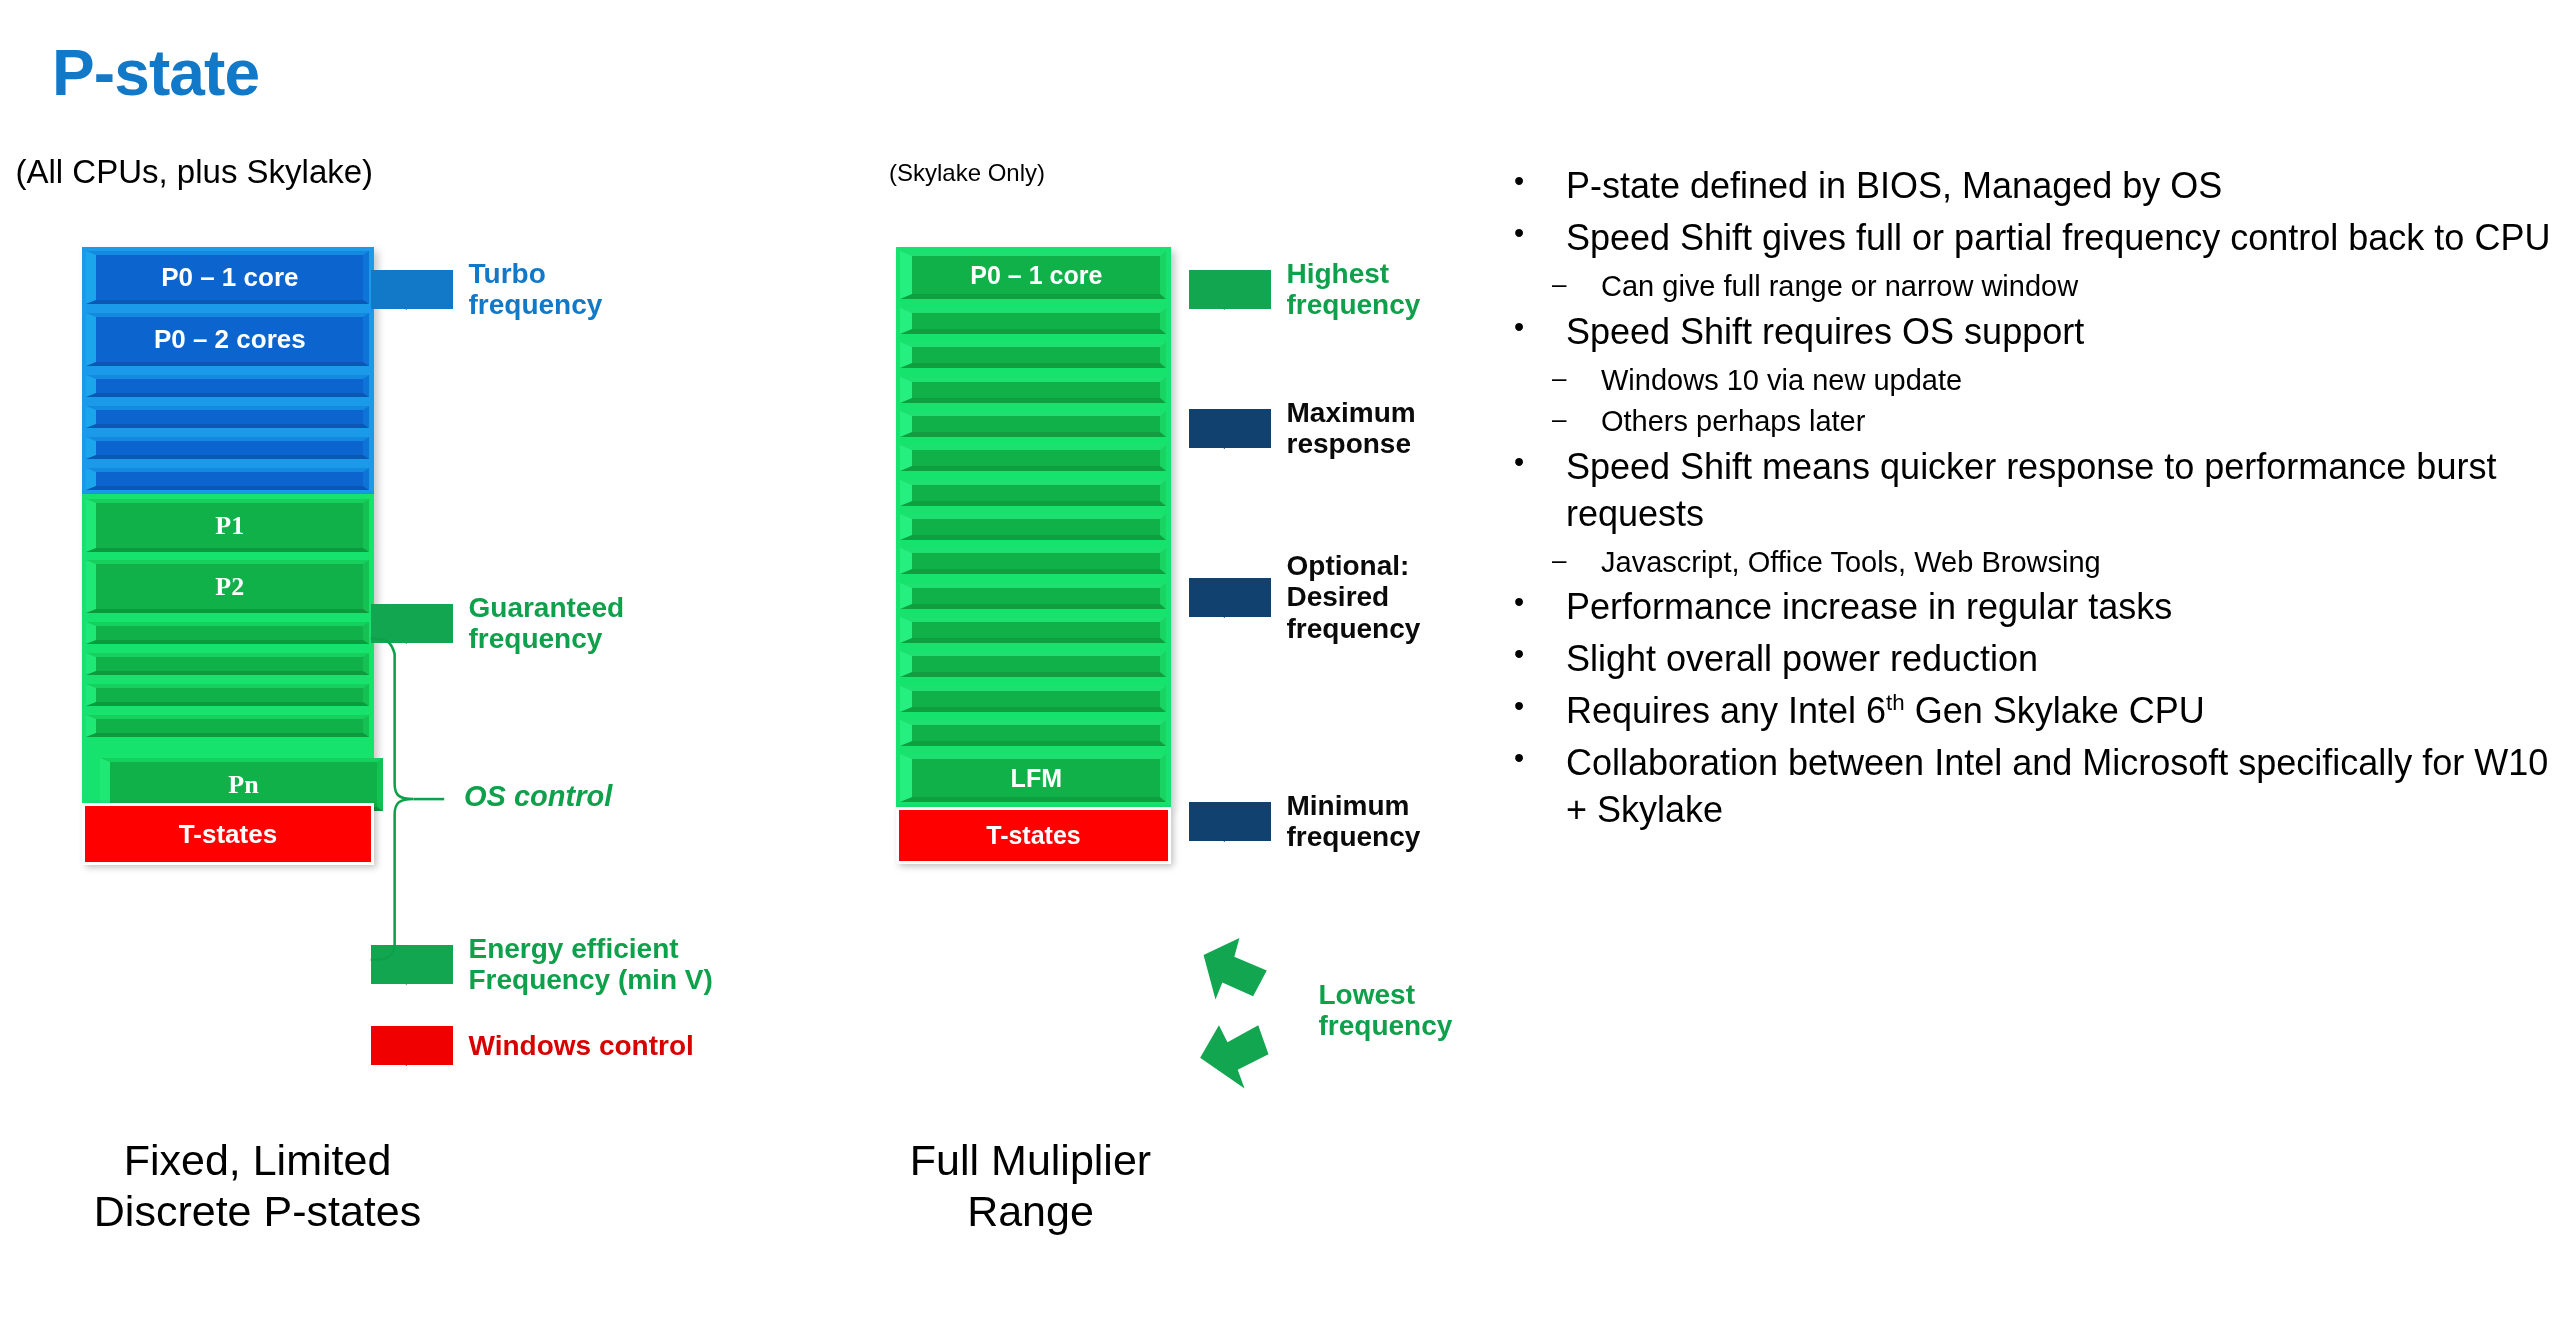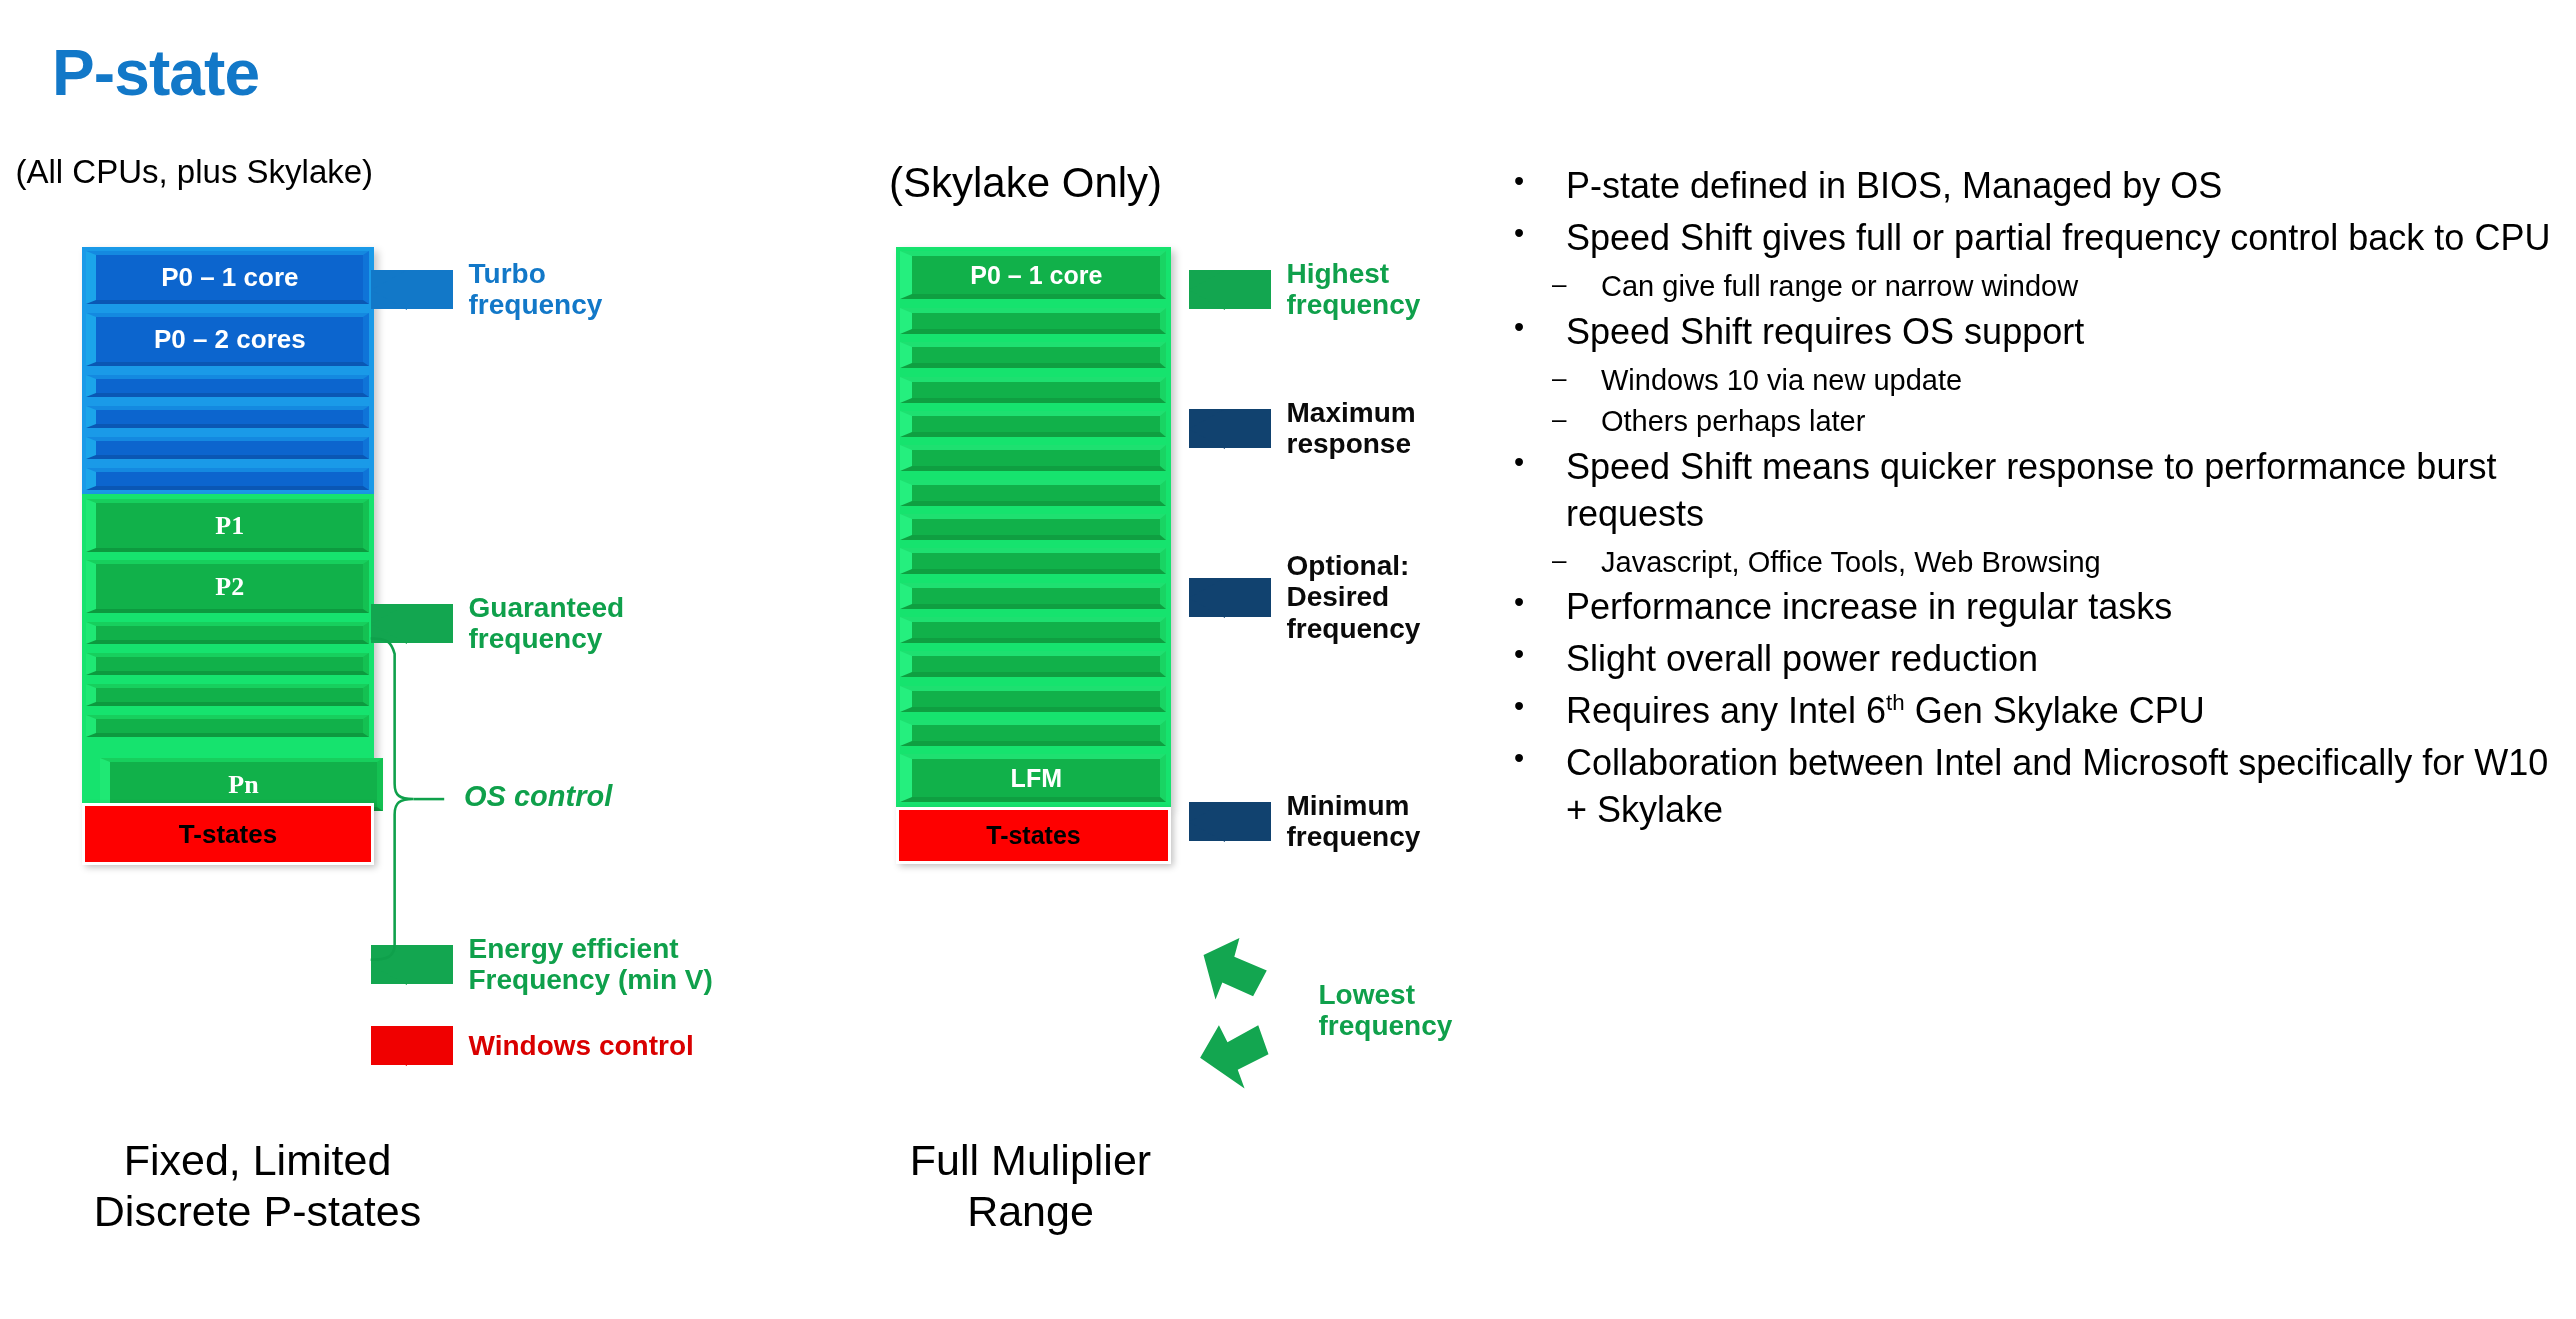--- a/index.html
+++ b/index.html
@@ -22,21 +22,21 @@
   }
   .col-sub{
     position:absolute;
     color:#000;
     white-space:nowrap;
   }
 
   #pstate-title{left:52px;top:36px;font-size:64px;}
   #pstate-sub{left:15.5px;top:153px;font-size:33px;}
   #speed-title{left:756px;top:26px;font-size:67px;}
-  #speed-sub{left:889px;top:159px;font-size:42px;}
+  #speed-sub{left:889px;top:159px;font-size:24px;}
 
   
   .stack{position:absolute;}
 
   .outer{
     position:absolute;
     box-sizing:border-box;
     box-shadow:4.3px 4.3px 7.7px rgba(0,0,0,.22);
   }
   .outer.blue{background:#1a9ae8;}
@@ -73,21 +73,21 @@
     background:#11b14a;
     border-left:12px solid #25ef7e;
     border-top:5.2px solid #1ee070;
     border-bottom:5.2px solid #0f9f41;
     border-right:6.9px solid #19d463;
   }
   .bar.red{
     background:#fe0000;
     border:3.4px solid #ffffff;
     box-shadow:3.4px 3.4px 6.9px rgba(0,0,0,.25);
-    color:#000000;
+    color:#ffffff;
   }
   .arrow-wrap{position:absolute;display:flex;align-items:center;}
   .arw{
     position:relative;
     width:82px;height:39px;
     flex:0 0 auto;
   }
   .arw::before{ 
     content:"";position:absolute;right:0;top:9.4px;
     width:48px;height:20.6px;background:inherit;

